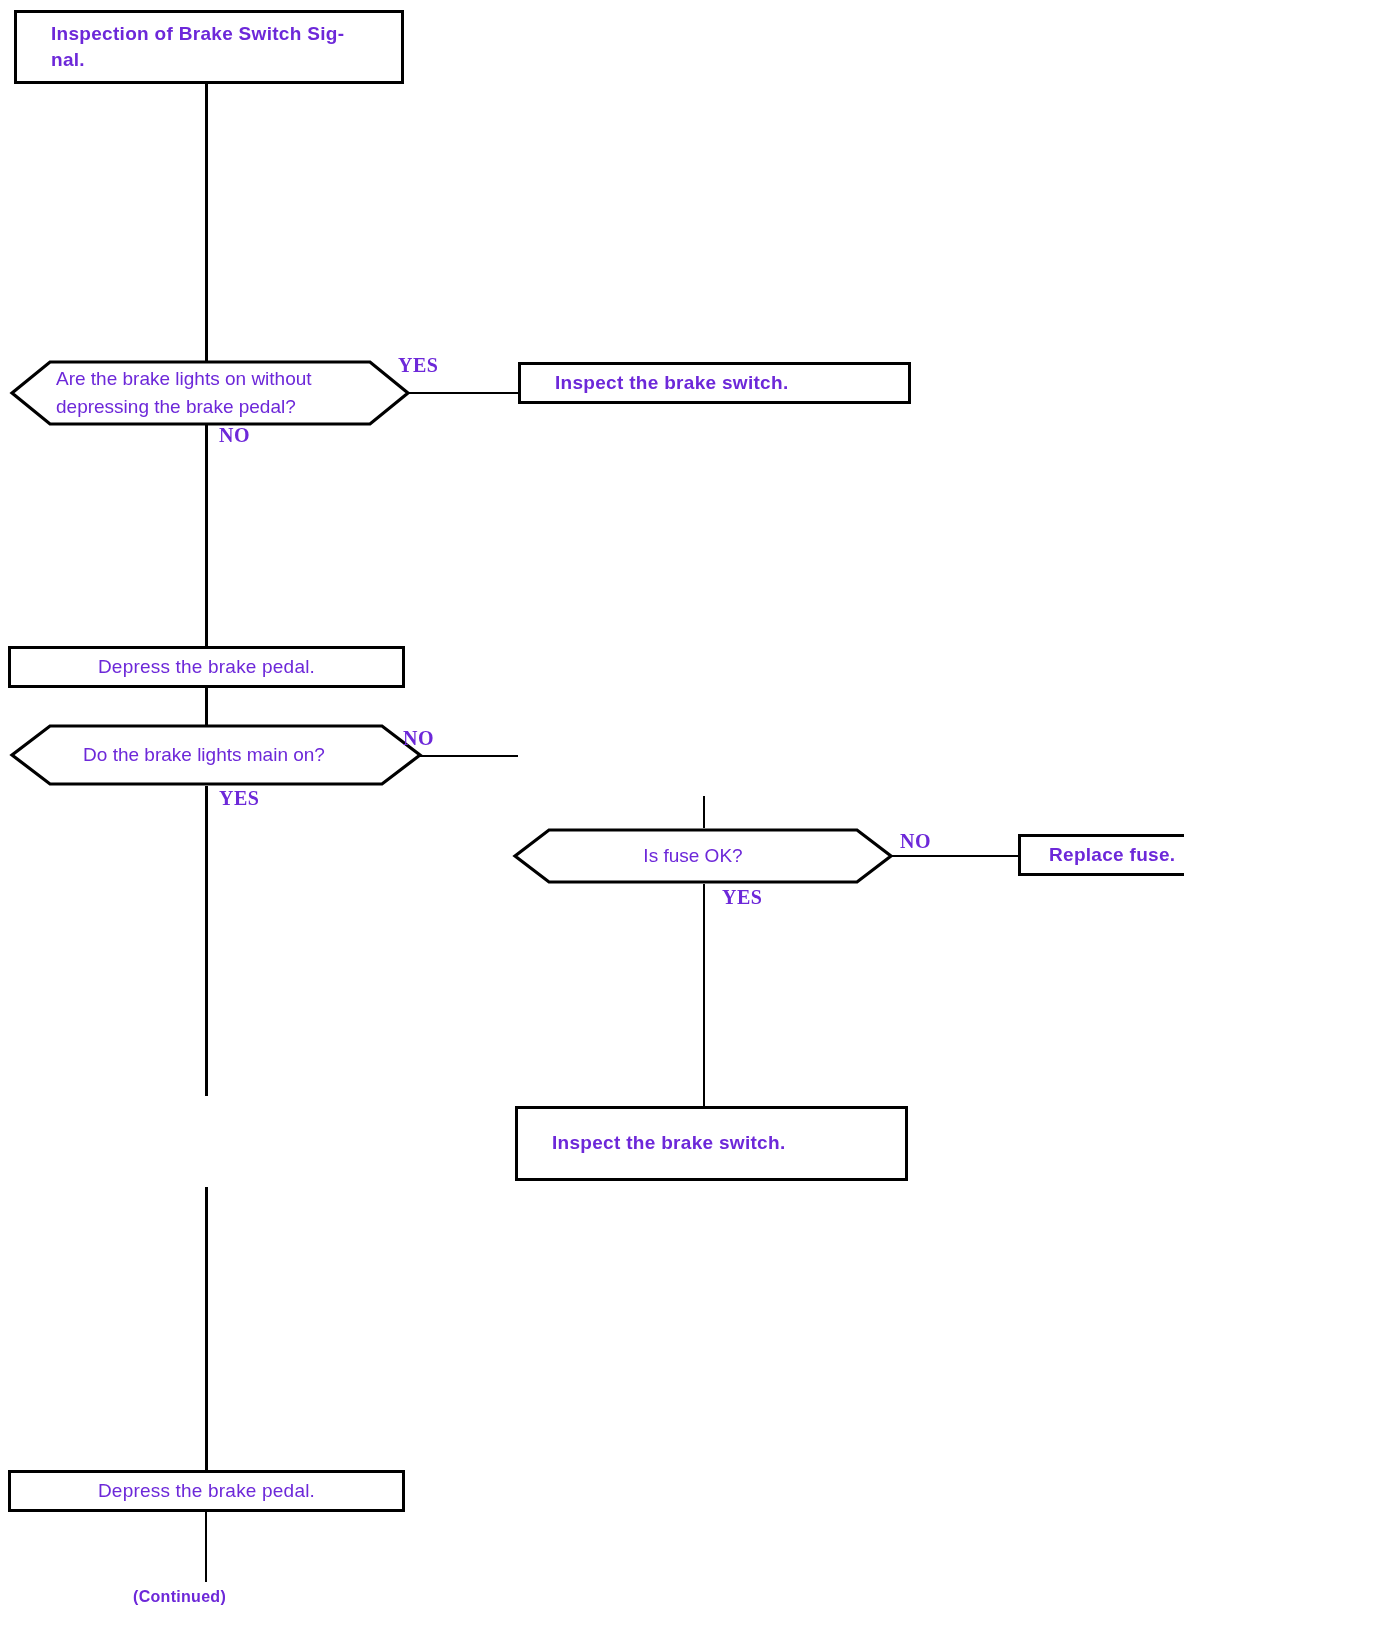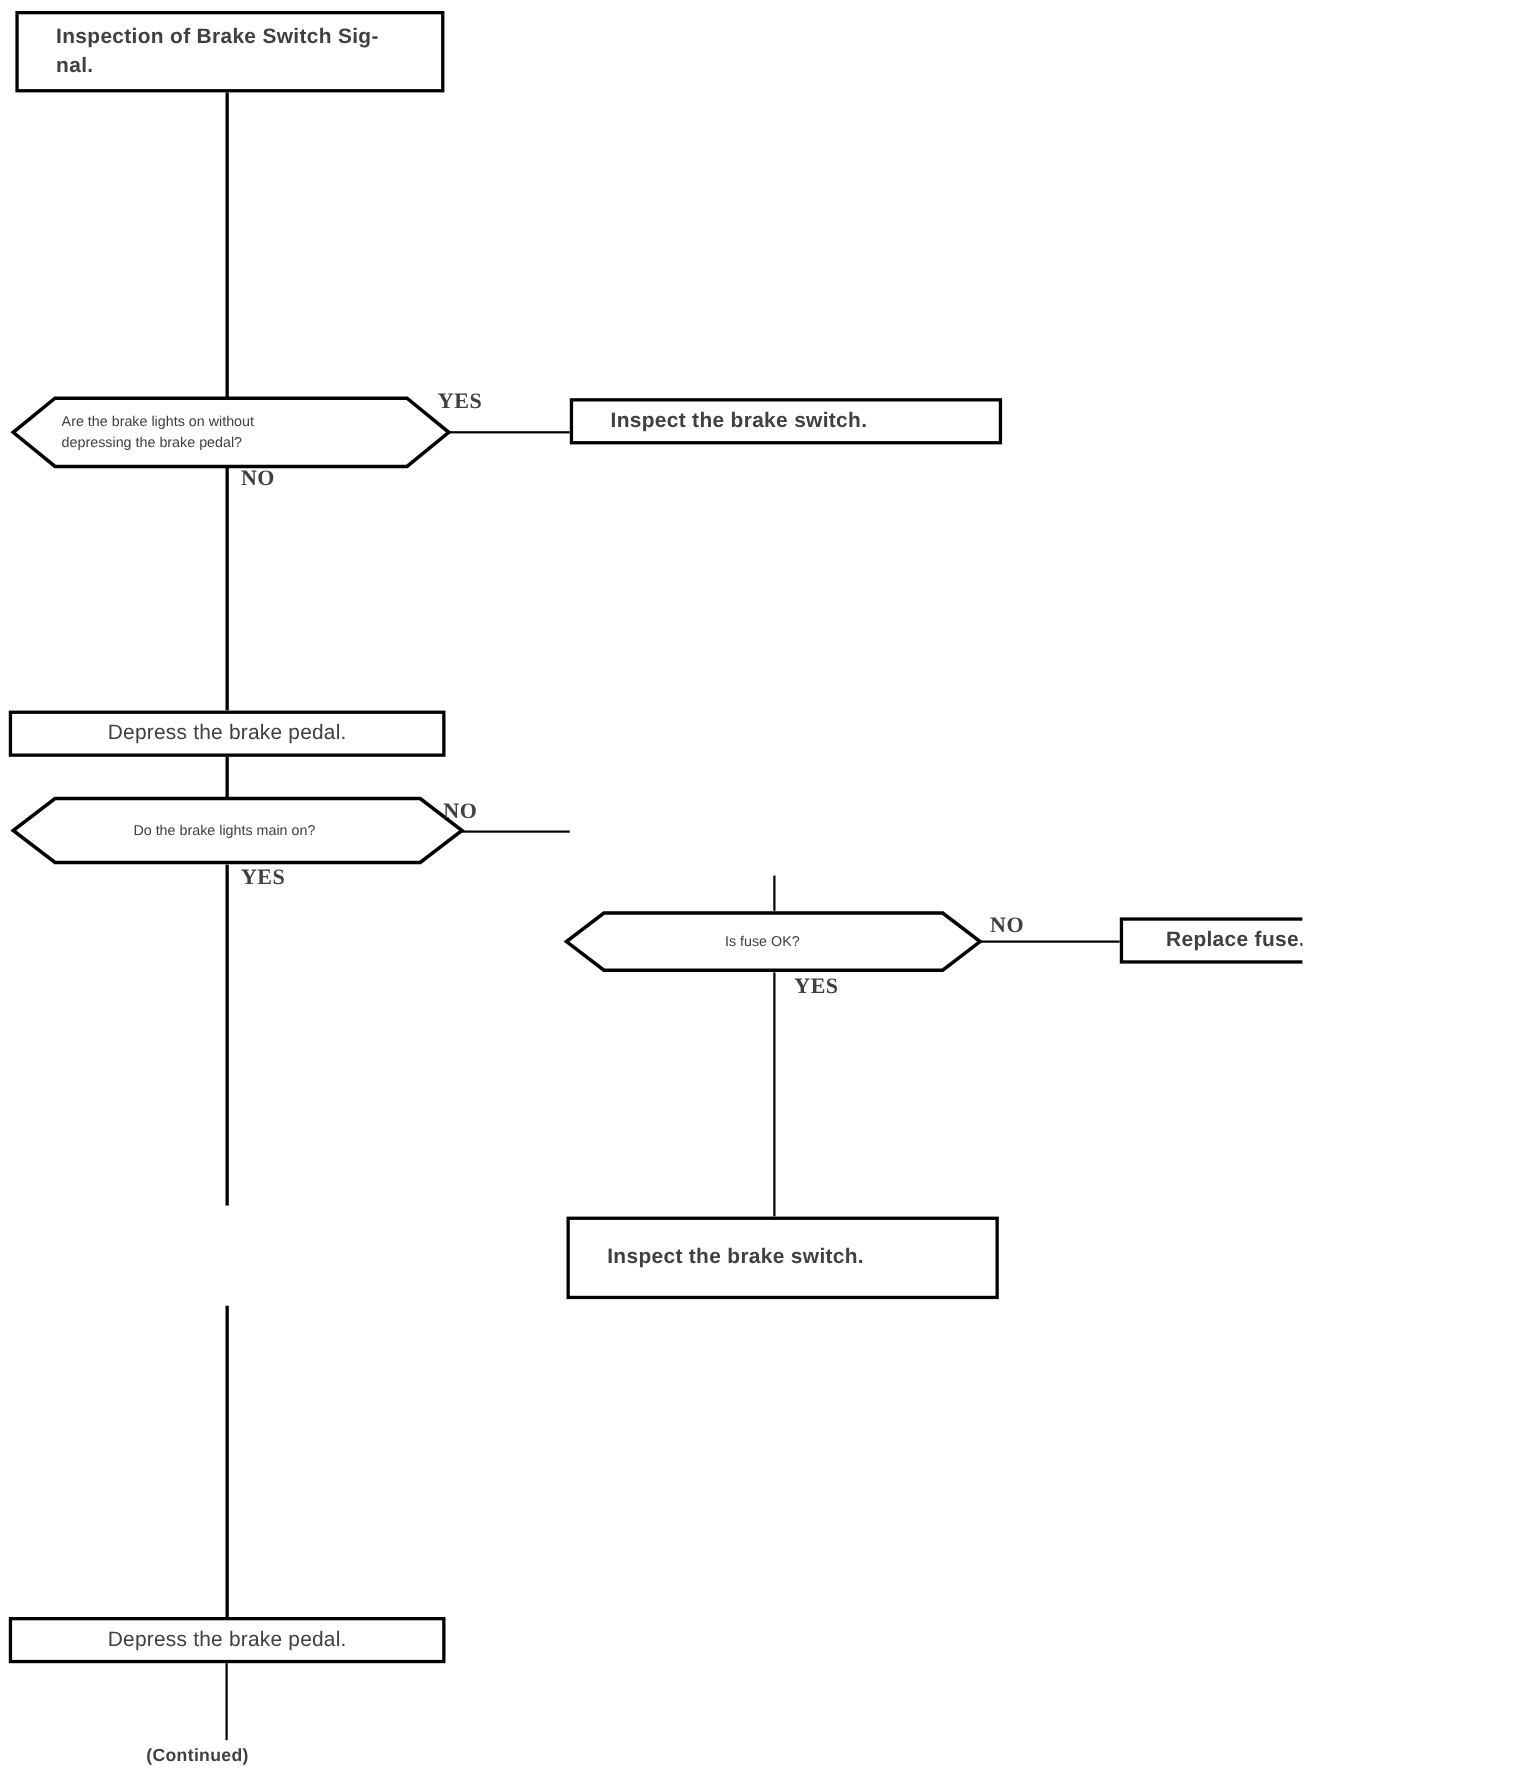--- a/index.html
+++ b/index.html
@@ -6,21 +6,21 @@
     margin: 0;
     padding: 0;
     background: #ffffff;
   }
   #canvas {
     position: relative;
     width: 1184px;
     height: 1626px;
     background: #ffffff;
     font-family: "Liberation Sans", sans-serif;
-    color: #404040;
+    color: #6d28d9;
     overflow: hidden;
   }
 
   
   .vline {
     position: absolute;
     background: #000;
     width: 3px;
   }
   .hline-thin {
@@ -67,21 +67,21 @@
     overflow: visible;
   }
   .hex .hextxt {
     position: absolute;
     left: 0;
     top: 0;
     right: 0;
     bottom: 0;
     display: flex;
     align-items: center;
-    font-size: 13px;
+    font-size: 19px;
     line-height: 1.45;
     white-space: pre-line;
   }
   .hex .hextxt.left {
     justify-content: flex-start;
     padding-left: 46px;
     box-sizing: border-box;
   }
   .hex .hextxt.center {
     justify-content: center;
@@ -166,21 +166,21 @@
     <span class="hextxt center" style="padding-right:20px;text-align:right;">Is fuse OK?</span>
   </div>
 
   <div class="blabel" style="left:900px; top:831px;">NO</div>
   <div class="hline-thin" style="left:890px; top:855px; width:128px;"></div>
 
   <div class="blabel" style="left:722px; top:887px;">YES</div>
   <div class="vline" style="left:703px; top:884px; width:2px; height:222px;"></div>
 
   <div class="proc bold" style="left:1018px; top:834px; width:292px; height:42px;">
-    <span class="txt" style="padding-left:28px;margin-left:11px;">Replace fuse.</span>
+    <span class="txt" style="padding-left:28px;">Replace fuse.</span>
   </div>
 
   <div class="proc bold" style="left:515px; top:1106px; width:393px; height:75px;">
     <span class="txt">Inspect the brake switch.</span>
   </div>
 
 
   <div class="vline" style="left:205px; top:1187px; height:283px;"></div>
 
   <div class="proc" style="left:8px; top:1470px; width:397px; height:42px;">

